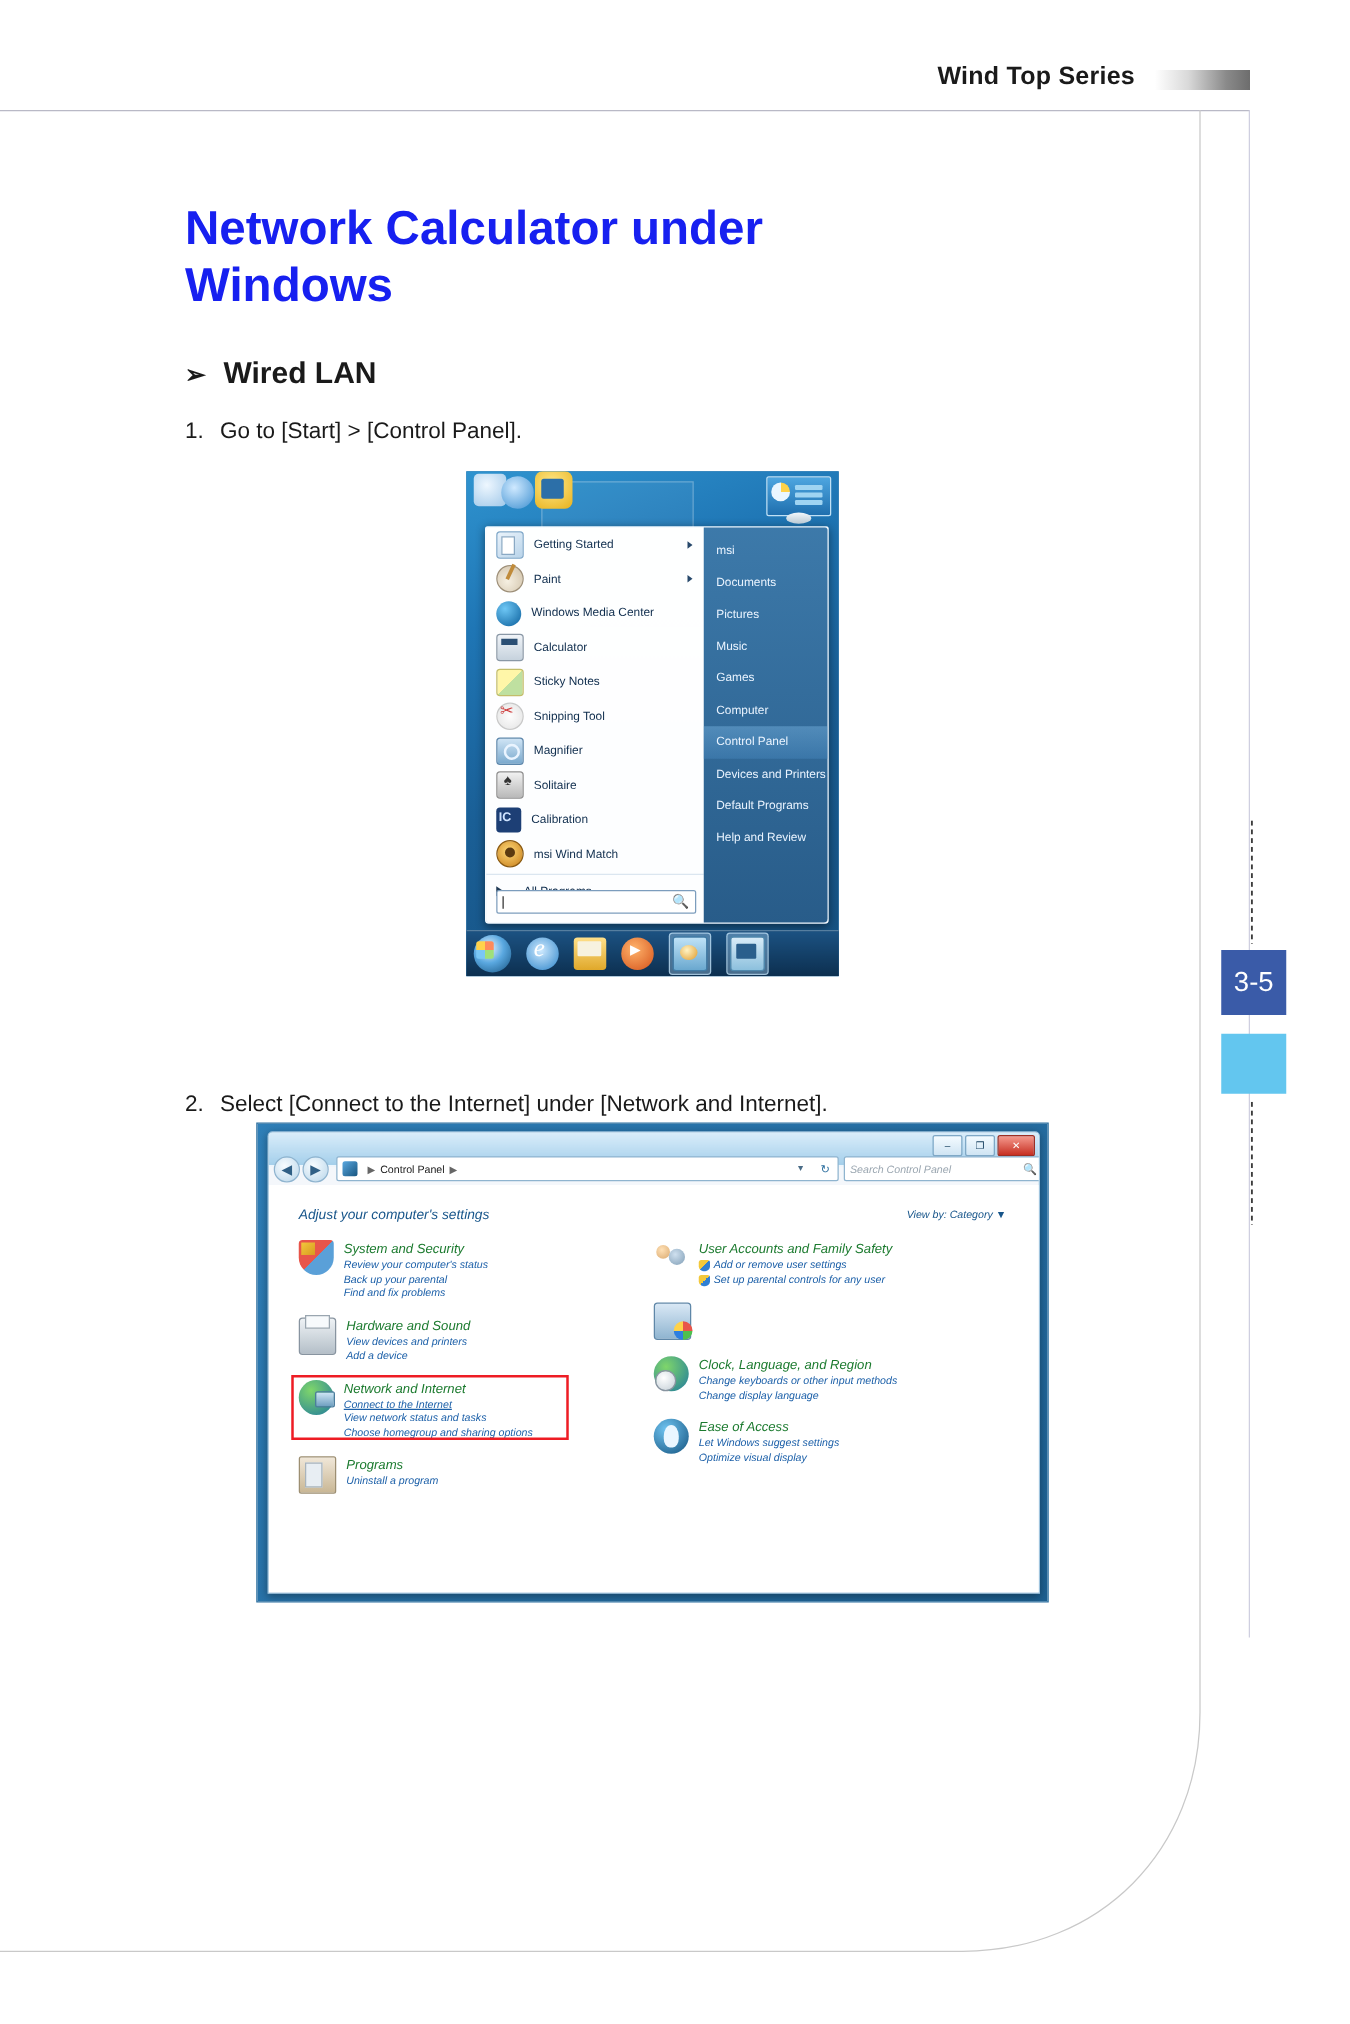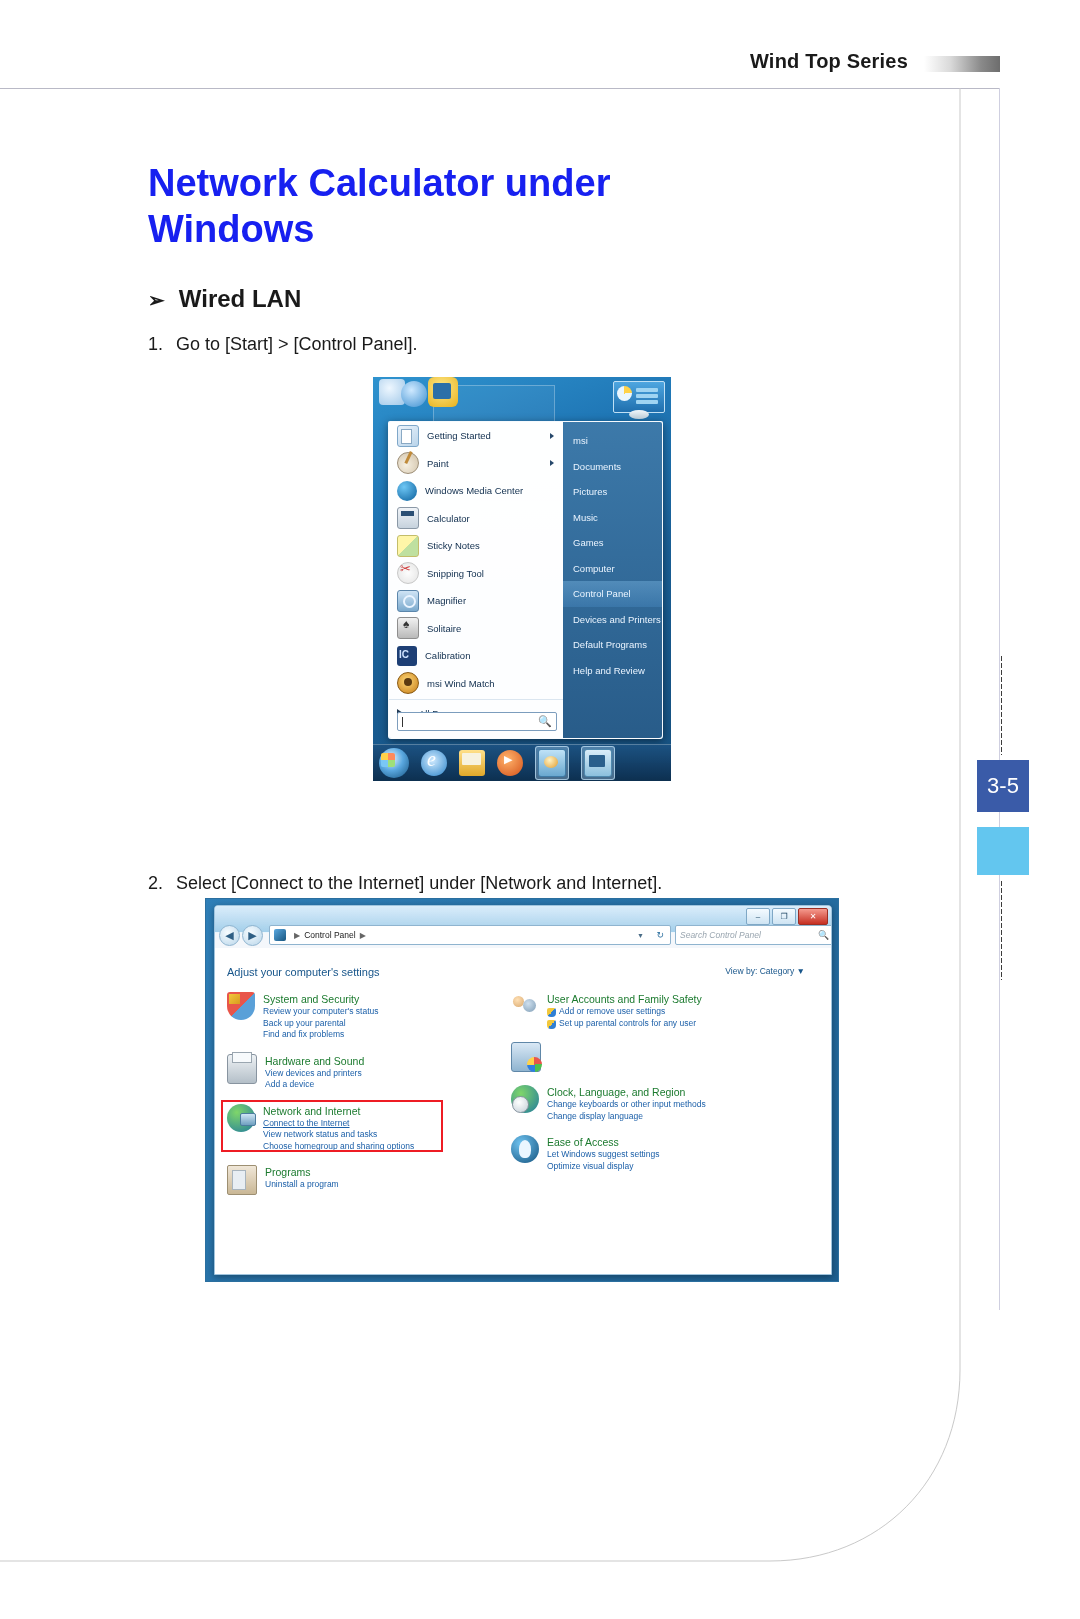--- a/index.html
+++ b/index.html
@@ -156,21 +156,21 @@
   .cp-addr-ico{width:12px;height:12px;background:linear-gradient(135deg,#5aa8e0,#17557f);border-radius:2px;margin-right:4px;}
   .cp-addr-txt{font-size:8.5px;color:#1a1a1a;}
   .cp-crumb{font-size:8px;color:#666;margin:0 4px;}
   .cp-addr-dd{position:absolute;right:26px;font-size:7px;color:#4a6c87;}
   .cp-refresh{position:absolute;right:6px;font-size:9px;color:#2c6f9f;}
   .cp-search{width:150px;height:18px;margin-left:4px;background:#fff;border:1px solid #8fb4cf;border-radius:2px;
      display:flex;align-items:center;padding:0 4px;position:relative;}
   .cp-search-ph{font-size:8.5px;color:#9aa6b0;font-style:italic;}
   .cp-search-ico{position:absolute;right:4px;font-size:9px;color:#2c6f9f;}
 
-  .cp-body{position:absolute;left:0;top:42px;right:0;bottom:0;background:#fff;padding:18px 12px;}
+  .cp-body{position:absolute;left:0;top:42px;right:0;bottom:0;background:#fff;padding:18px 24px;font-style:italic;}
   .cp-heading{font-size:11px;color:#17558a;margin-bottom:14px;}
   .cp-viewby{position:absolute;right:26px;top:18px;font-size:8.5px;color:#17558a;}
   .cp-viewby .cat{color:#17558a;}
   .cp-cols{display:flex;gap:24px;}
   .cp-col{width:260px;}
   .cp-cat{display:flex;margin-bottom:13px;position:relative;}
   .cp-cat-ico{width:28px;height:28px;flex:0 0 28px;margin-right:8px;position:relative;}
   .cp-cat-title{font-size:10.5px;color:#1b7a2e;line-height:14px;}
   .cp-cat-link{font-size:8.5px;color:#1b5fa8;line-height:11.5px;}
   .cp-cat-link.hover{text-decoration:underline;color:#1b5fa8;}

